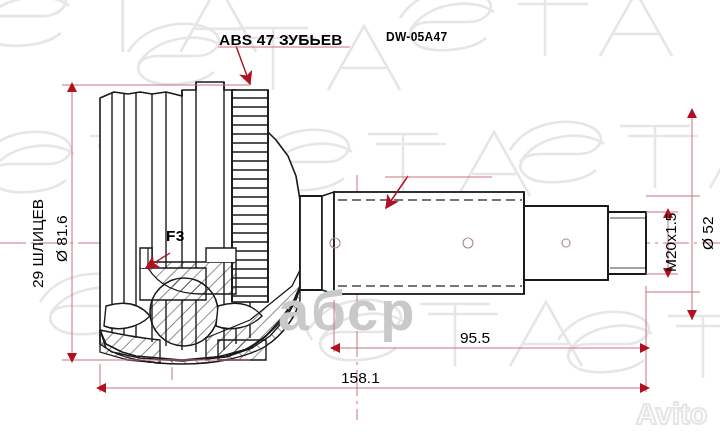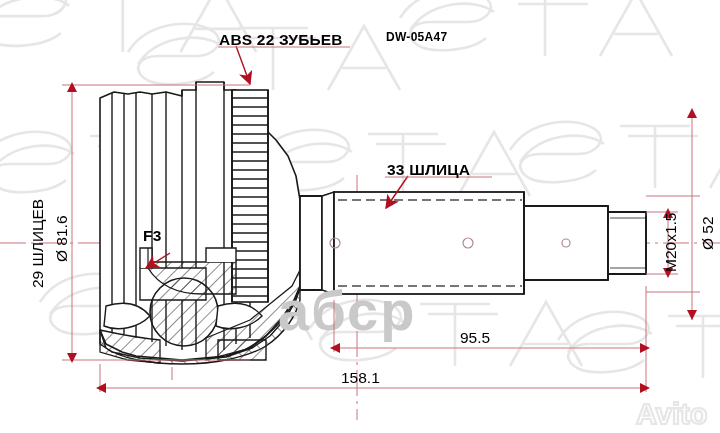--- a/index.html
+++ b/index.html
@@ -347,27 +347,26 @@
       <path d="M170,253 L146,268" marker-end="url(#arrHead)"></path>
     </g>
 
     <g stroke="#c9757f" stroke-width="1">
       <path d="M218,47 L350,47"></path>
       <path d="M385,177 L492,177"></path>
     </g>
 
   </svg>
 
-  <div class="lbl lbl-note" style="left:219px; top:32px;">ABS 22 ЗУБЬЕВ</div>
+  <div class="lbl lbl-note" style="left:219px; top:32px;">ABS 47 ЗУБЬЕВ</div>
 
   <div class="lbl lbl-part" style="left:386px; top:31px;">DW-05A47</div>
 
-  <div class="lbl lbl-note" style="left:387px; top:162px;">33 ШЛИЦА</div>
-
-  <div class="lbl lbl-note" style="left:143px; top:228px;">F3</div>
+
+  <div class="lbl lbl-note" style="left:166px; top:228px;">F3</div>
 
   <div class="lbl lbl-dim rot90" style="left:30px; top:288px;">29 ШЛИЦЕВ</div>
 
   <div class="lbl lbl-dim rot90" style="left:54px; top:262px;">Ø 81.6</div>
 
   <div class="lbl lbl-dim rot90" style="left:663px; top:272px;">M20x1.5</div>
 
   <div class="lbl lbl-dim rot90" style="left:700px; top:250px;">Ø 52</div>
 
   <div class="lbl lbl-dim" style="left:460px; top:330px;">95.5</div>

